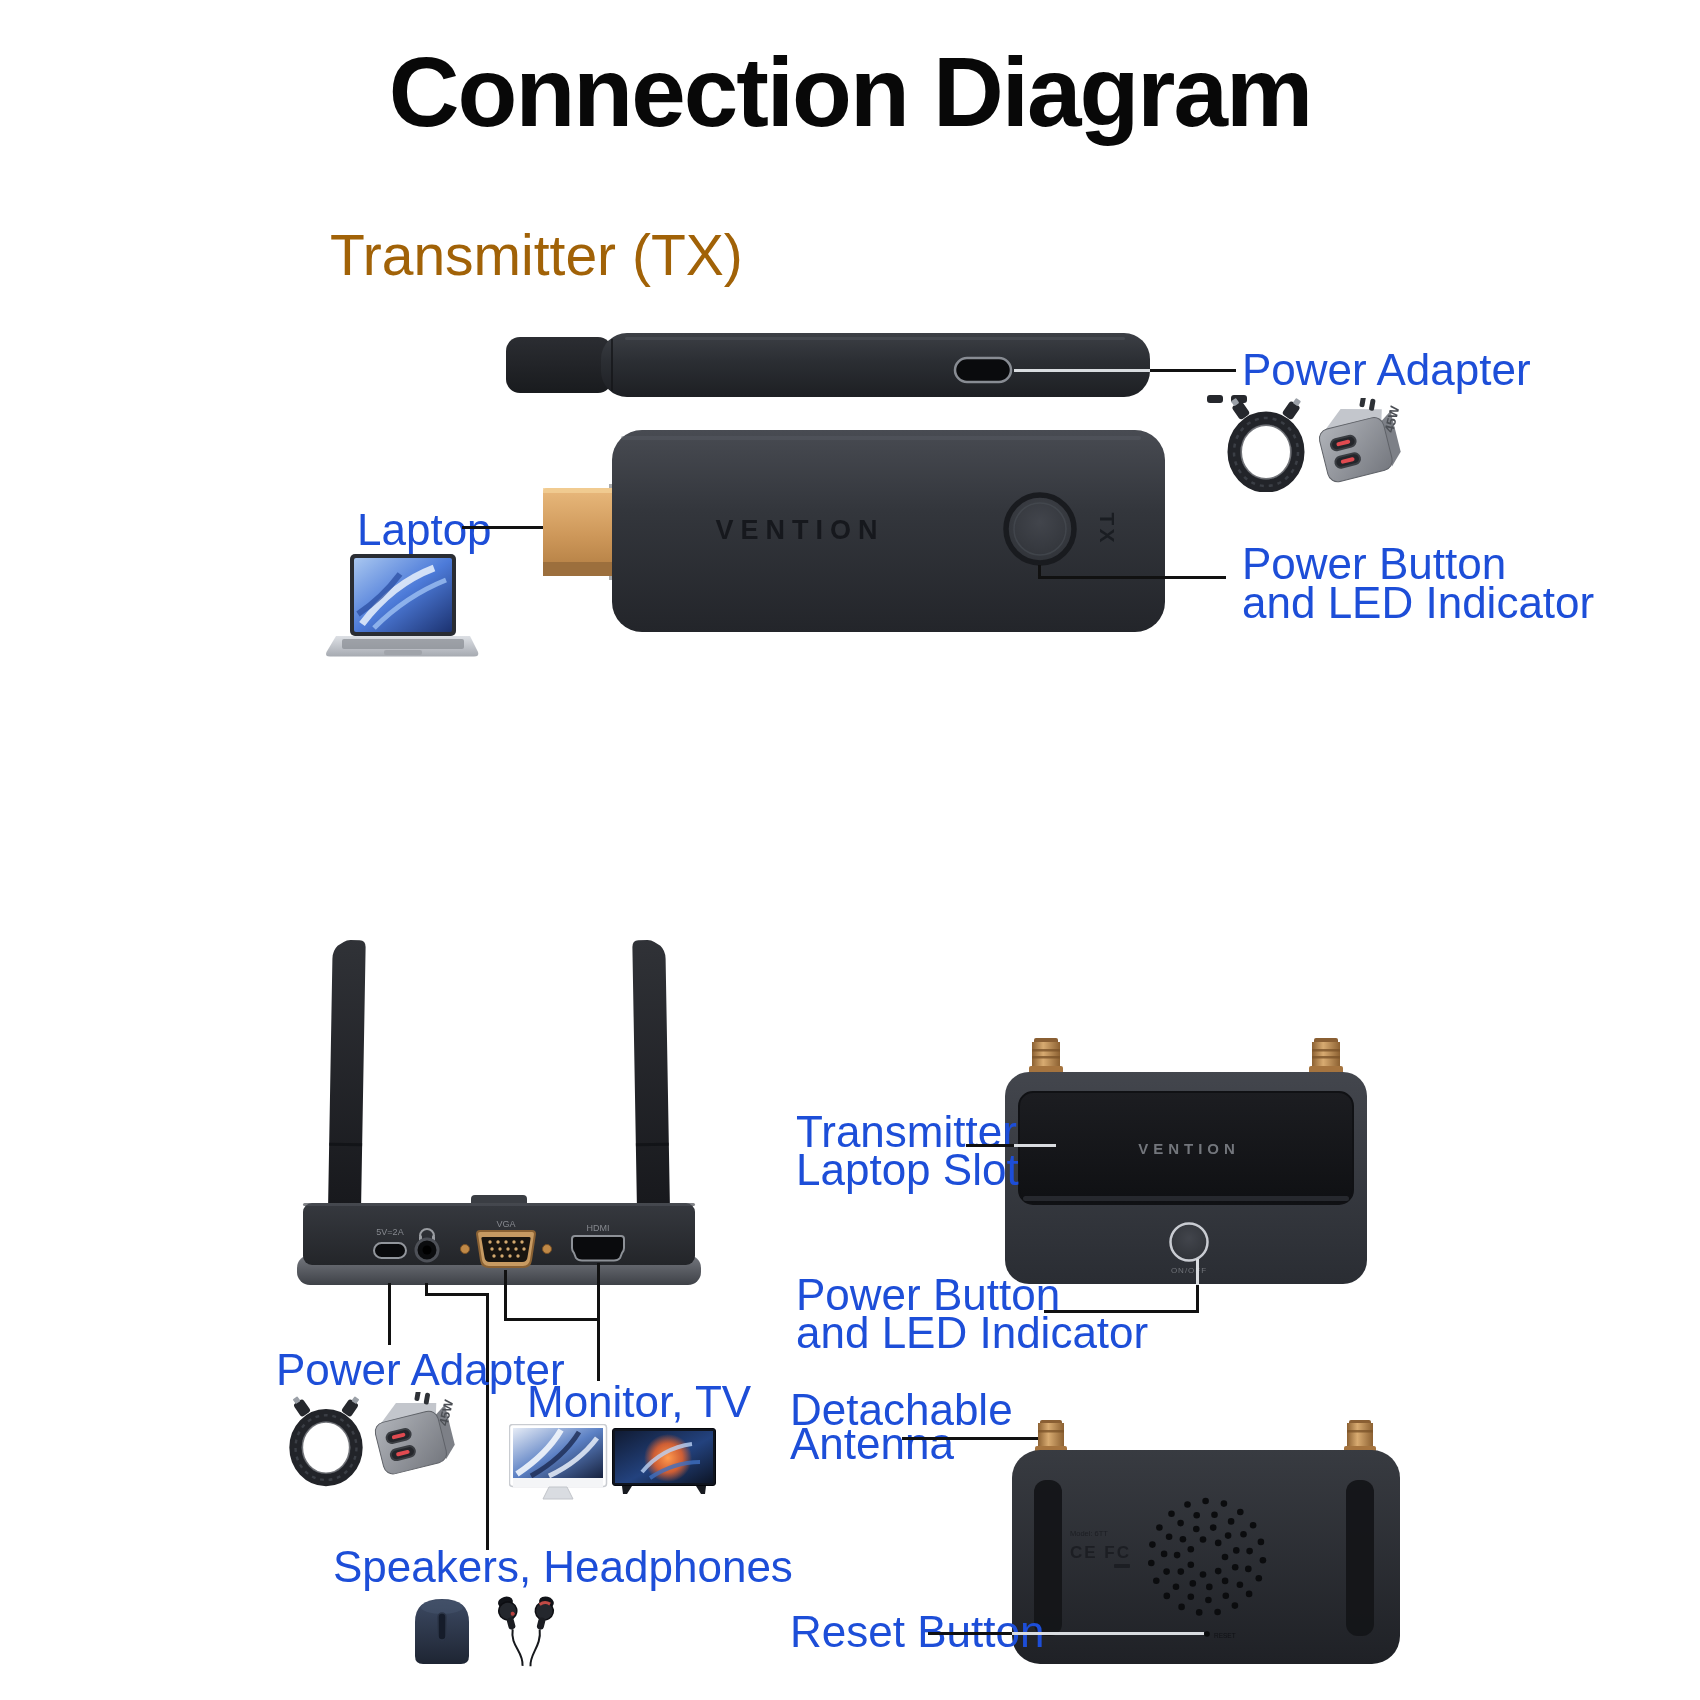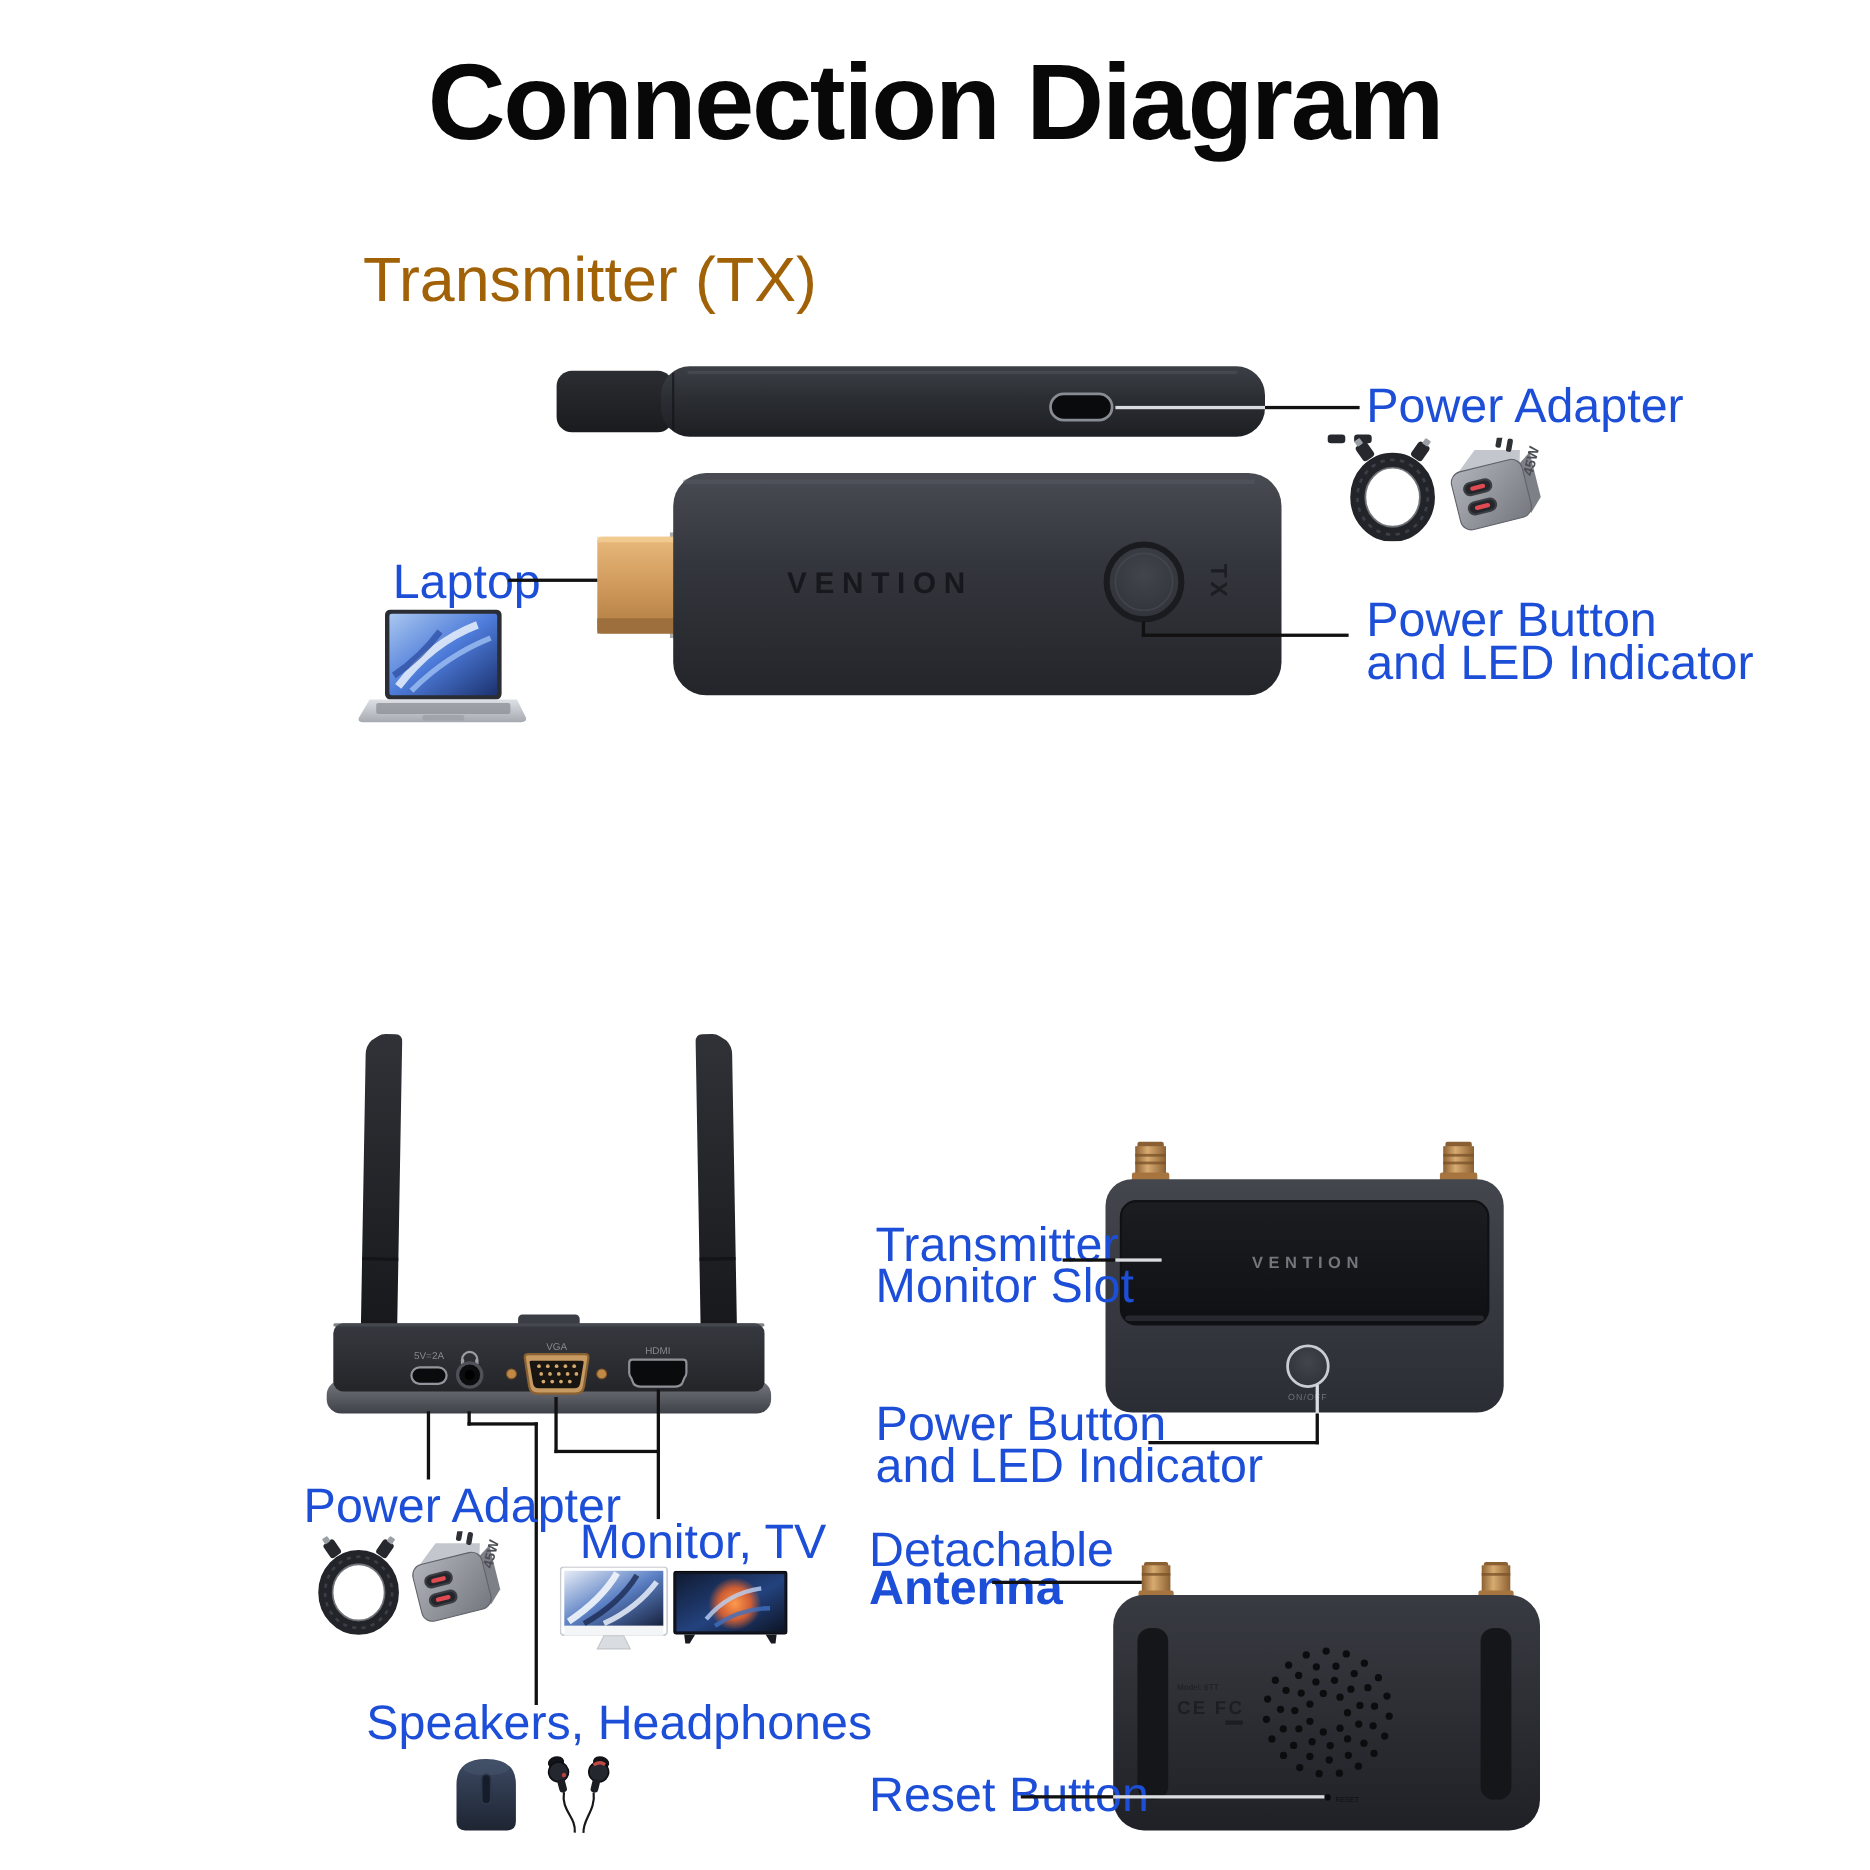--- a/index.html
+++ b/index.html
@@ -65,21 +65,21 @@
   #rxs-line-w{left:1014px;top:1144px;width:42px;height:3px;}
   #lbl-pb-rx1{left:796px;top:1277px;}
   #lbl-pb-rx2{left:796px;top:1315px;}
   #rxpb-line-v-w{left:1196px;top:1259px;width:3px;height:27px;}
   #rxpb-line-v-b{left:1196px;top:1285px;width:3px;height:28px;}
   #rxpb-line-h{left:1044px;top:1310px;width:155px;height:3px;}
 
   
   #rx-bottom{left:1008px;top:1418px;}
   #lbl-ant-1{left:790px;top:1392px;}
-  #lbl-ant-2{left:790px;top:1426px;font-weight:bold;}
+  #lbl-ant-2{left:790px;top:1426px;}
   #ant-line{left:902px;top:1437px;width:136px;height:3px;}
   #lbl-reset{left:790px;top:1614px;}
   #rst-line-b{left:928px;top:1632px;width:84px;height:3px;}
   #rst-line-w{left:1012px;top:1632px;width:192px;height:3px;}
 
   svg text{font-family:"Liberation Sans", sans-serif;}
 </style>
 </head>
 <body>
 
@@ -401,21 +401,21 @@
     </g>
     <rect x="2" y="36" width="362" height="212" rx="24" fill="url(#gRxTop)"></rect>
     <rect x="16" y="56" width="334" height="112" rx="14" fill="url(#gSlot)" stroke="#101114" stroke-width="2"></rect>
     <rect x="20" y="160" width="326" height="5" rx="2.5" fill="#2c2e34" opacity="0.8"></rect>
     <circle cx="186" cy="206" r="18.5" fill="url(#gBtn)" stroke="#c9ccd2" stroke-width="2.5"></circle>
   </svg>
   <div class="abs" id="rx-brand">VENTION</div>
   <div class="abs" id="rx-onoff">ON/OFF</div>
 
   <div class="lbl" id="lbl-storage-1">Transmitter</div>
-  <div class="lbl" id="lbl-storage-2">Monitor Slot</div>
+  <div class="lbl" id="lbl-storage-2">Laptop Slot</div>
   <div class="line" id="rxs-line-b"></div>
   <div class="wline" id="rxs-line-w"></div>
 
   <div class="lbl" id="lbl-pb-rx1">Power Button</div>
   <div class="lbl" id="lbl-pb-rx2">and LED Indicator</div>
   <div class="wline" id="rxpb-line-v-w"></div>
   <div class="line" id="rxpb-line-v-b"></div>
   <div class="line" id="rxpb-line-h"></div>
 
   <svg class="abs" id="rx-bottom" width="398" height="258">

